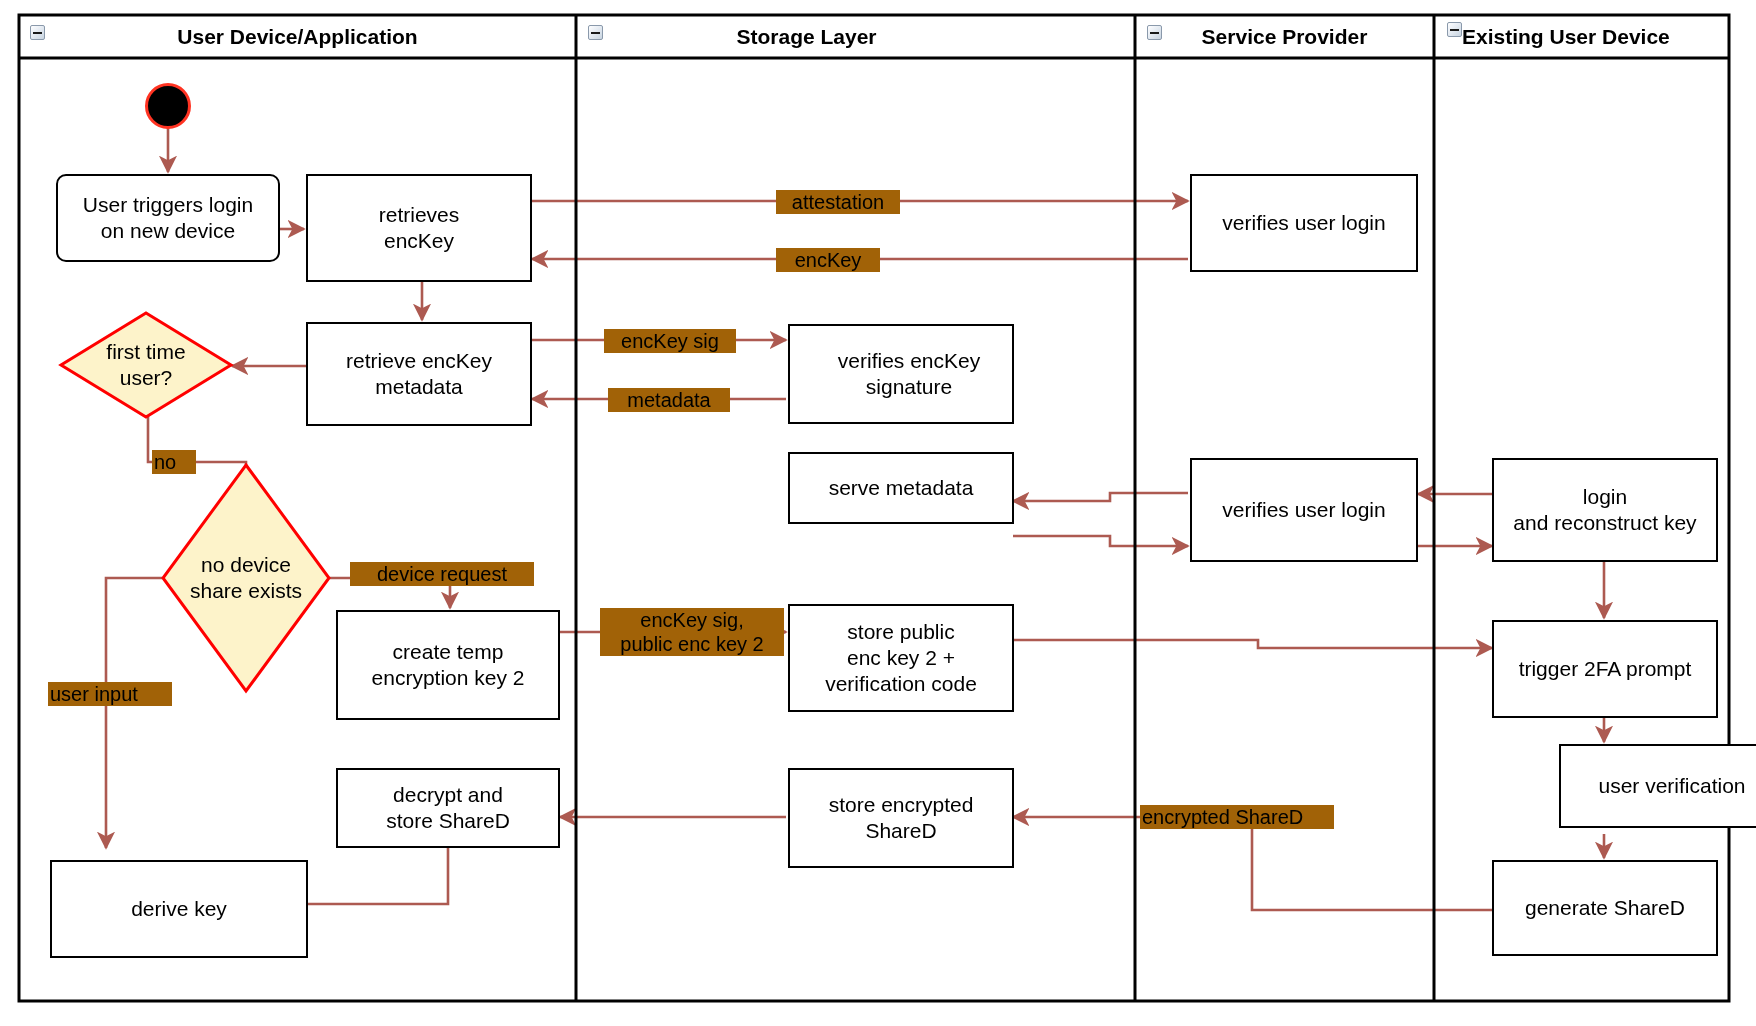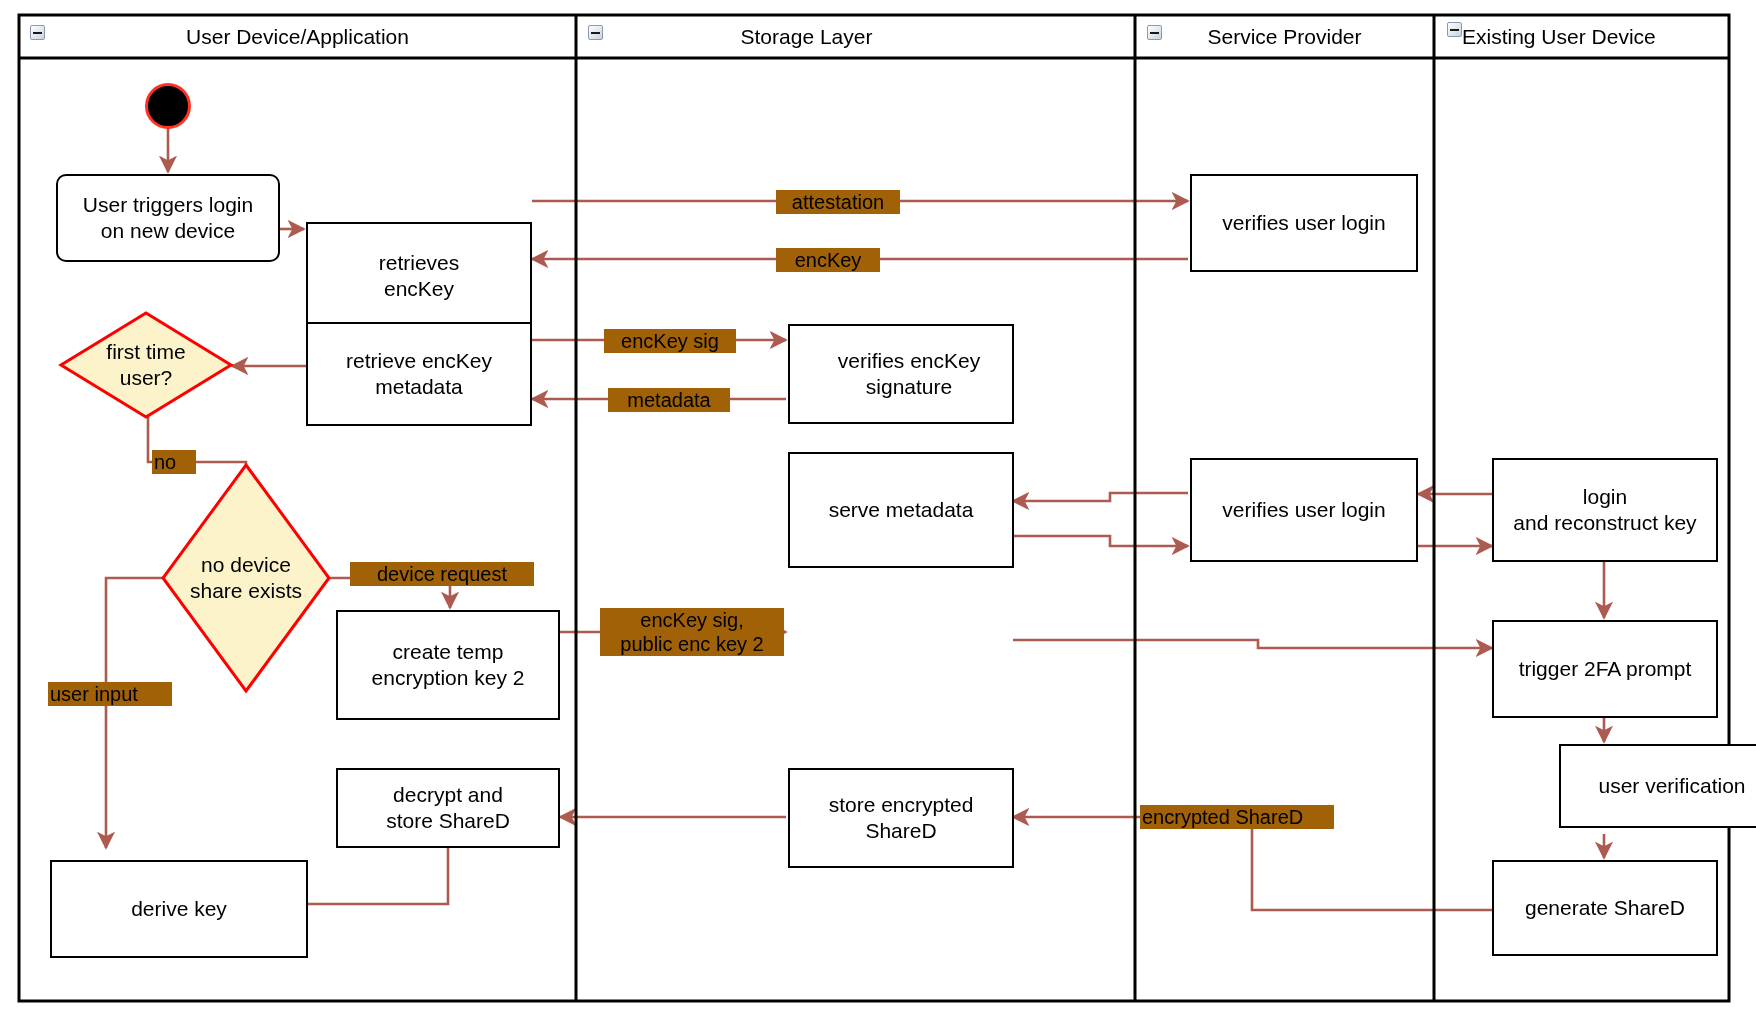--- a/index.html
+++ b/index.html
@@ -18,21 +18,21 @@
   }
   svg.layer {
     position: absolute;
     left: 0;
     top: 0;
     width: 1756px;
     height: 1026px;
   }
   .lane-title {
     position: absolute;
-    font-weight: normal;
+    font-weight: bold;
     font-size: 21px;
     color: #000000;
     text-align: center;
     line-height: 40px;
     white-space: nowrap;
     letter-spacing: 0px;
   }
   .collapse-icon {
     position: absolute;
     width: 15px;
@@ -183,21 +183,21 @@
   <div class="lane-title" style="left:1135px; top:17px; width:299px;">Service Provider</div>
 
   <div class="collapse-icon" style="left:1447px; top:22px;"></div>
   <div class="lane-title" style="left:1462px; top:17px; width:255px; text-align:left;">Existing User Device</div>
 
   <div class="start-node" style="left:145px; top:83px; width:46px; height:46px; border:3px solid #ff3322;"></div>
 
   <div class="node" style="left:56px; top:174px; width:224px; height:88px;border-radius:10px;">User triggers login
 on new device</div>
 
-  <div class="node" style="left:306px; top:174px; width:226px; height:108px;margin-top:48px;">retrieves
+  <div class="node" style="left:306px; top:174px; width:226px; height:108px;">retrieves
 encKey</div>
 
   <div class="node" style="left:306px; top:322px; width:226px; height:104px;">retrieve encKey
 metadata</div>
 
   <div class="diamond-wrap" style="left:58px; top:310px; width:176px; height:110px;">
     <svg width="176" height="110" viewBox="0 0 176 110">
       <polygon points="88,3 173,55 88,107 3,55" fill="#fdf3ca" stroke="#ff0000" stroke-width="3"></polygon>
     </svg>
     <div class="diamond-label">first time
@@ -216,22 +216,25 @@
 encryption key 2</div>
 
   <div class="node" style="left:336px; top:768px; width:224px; height:80px;">decrypt and
 store ShareD</div>
 
   <div class="node" style="left:50px; top:860px; width:258px; height:98px;">derive key</div>
 
   <div class="node" style="left:788px; top:324px; width:226px; height:100px;padding-left:20px;">verifies encKey
 signature</div>
 
-  <div class="node" style="left:788px; top:452px; width:226px; height:116px;">serve metadata</div>
-
+  <div class="node" style="left:788px; top:452px; width:226px; height:72px;">serve metadata</div>
+
+  <div class="node" style="left:788px; top:604px; width:226px; height:108px;">store public
+enc key 2 +
+verification code</div>
 
   <div class="node" style="left:788px; top:768px; width:226px; height:100px;">store encrypted
 ShareD</div>
 
   <div class="node" style="left:1190px; top:174px; width:228px; height:98px;">verifies user login</div>
 
   <div class="node" style="left:1190px; top:458px; width:228px; height:104px;">verifies user login</div>
 
   <div class="node" style="left:1492px; top:458px; width:226px; height:104px;">login
 and reconstruct key</div>

